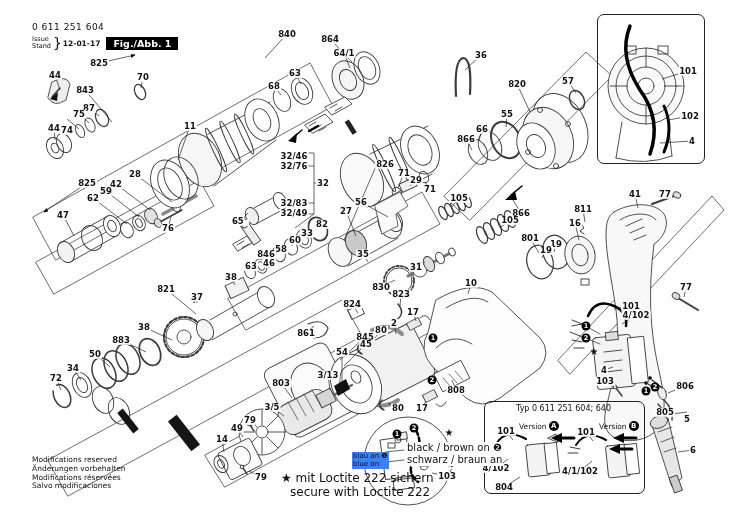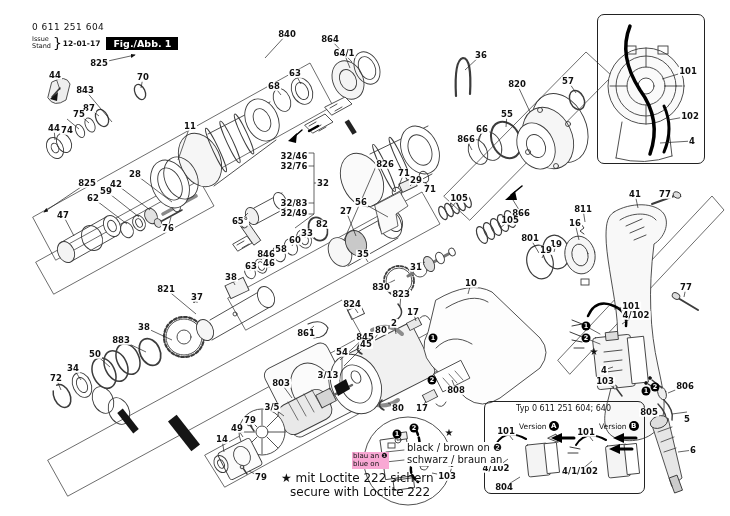--- a/index.html
+++ b/index.html
@@ -20,21 +20,21 @@
   #issue-row{display:flex;align-items:center;margin-top:3px}
   #issue-words{font-size:6.5px;line-height:1.1}
   #issue-brace{font-size:14px;font-weight:400;margin:0 1px 0 2px}
   #issue-date{font-size:7.5px;font-weight:700}
   #fig-box{display:inline-block;background:#000;color:#fff;font-size:9.5px;font-weight:700;
            padding:1px 7px;margin-left:6px}
   #footer-note{position:absolute;left:32px;top:456px;font-size:7.5px;line-height:1.17;z-index:6}
   #install-caption{position:absolute;left:606px;top:164px;font-size:7px;font-weight:700;line-height:1.2;z-index:6}
   #loctite-note{position:absolute;left:281px;top:471px;font-size:12px;line-height:1.2;z-index:6}
   #loctite-note .l2{margin-left:9px}
-  #wire-blue{position:absolute;left:352px;top:452px;font-size:7px;line-height:1.2;z-index:6;background:#f9a8d4;padding:0 1px}
+  #wire-blue{position:absolute;left:352px;top:452px;font-size:7px;line-height:1.2;z-index:6;background:#3b82f6;padding:0 1px}
   #wire-black{position:absolute;left:406px;top:442px;font-size:10px;line-height:1.2;z-index:6;background:#fff;padding:0 1px}
   #version-box{left:484px;top:401px;width:159px;height:91px}
   #version-title{position:absolute;left:484px;top:404px;width:159px;text-align:center;font-size:8px;z-index:6}
   .vlabel{position:absolute;font-size:7.5px;z-index:6;display:flex;align-items:center;gap:2px}
   .vbadge{display:inline-block;background:#000;color:#fff;border-radius:50%;width:10px;height:10px;
           line-height:10px;text-align:center;font-size:7px;font-weight:700}
   #version-a{left:519px;top:421px}
   #version-b{left:599px;top:421px}
   #inset-box{left:597px;top:14px;width:106px;height:148px}
 </style>
@@ -447,20 +447,26 @@
       <div id="issue-words">
         <div>Issue</div>
         <div>Stand</div>
       </div>
       <span id="issue-brace">}</span>
       <span id="issue-date">12-01-17</span>
       <span id="fig-box">Fig./Abb. 1</span>
     </div>
   </div>
 
+  <div id="footer-note">
+    <div>Modifications reserved</div>
+    <div>Änderungen vorbehalten</div>
+    <div>Modifications réservées</div>
+    <div>Salvo modificaciones</div>
+  </div>
 
   <div id="loctite-note">
     <div>★ mit Loctite 222 sichern</div>
     <div class="l2">secure with Loctite 222</div>
   </div>
   <div id="wire-blue">
     <div>blau an ❶</div>
     <div>blue on</div>
   </div>
   <div id="wire-black">
@@ -565,21 +571,21 @@
       <div class="lbl" style="left: 583px; top: 209px;">811</div>
       <div class="lbl" style="left: 575px; top: 223px;">16</div>
       <div class="lbl" style="left: 635px; top: 194px;">41</div>
       <div class="lbl" style="left: 665px; top: 194px;">77</div>
       <div class="lbl" style="left: 686px; top: 287px;">77</div>
       <div class="lbl" style="left: 631px; top: 306px;">101</div>
       <div class="lbl" style="left: 636px; top: 315px;">4/102</div>
       <div class="lbl" style="left: 604px; top: 370px;">4</div>
       <div class="lbl" style="left: 605px; top: 381px;">103</div>
       <div class="lbl" style="left: 685px; top: 386px;">806</div>
-      <div class="lbl" style="left: 649px; top: 412px;">805</div>
+      <div class="lbl" style="left: 665px; top: 412px;">805</div>
       <div class="lbl" style="left: 687px; top: 419px;">5</div>
       <div class="lbl" style="left: 693px; top: 450px;">6</div>
       <div class="lbl" style="left: 688px; top: 71px;">101</div>
       <div class="lbl" style="left: 690px; top: 116px;">102</div>
       <div class="lbl" style="left: 692px; top: 141px;">4</div>
       <div class="lbl" style="left: 451px; top: 464px;">4</div>
       <div class="lbl" style="left: 447px; top: 476px;">103</div>
       <div class="lbl" style="left: 506px; top: 431px;">101</div>
       <div class="lbl" style="left: 496px; top: 468px;">4/102</div>
       <div class="lbl" style="left: 504px; top: 487px;">804</div>

